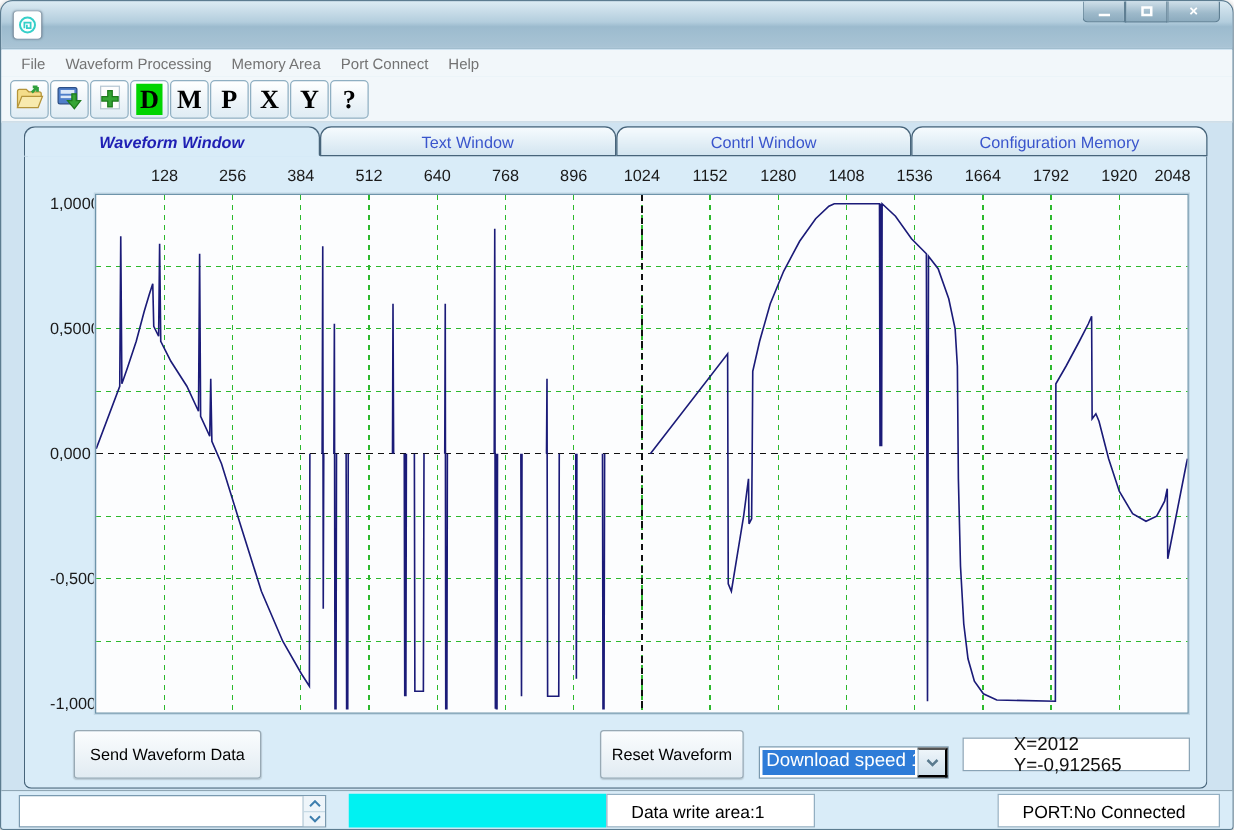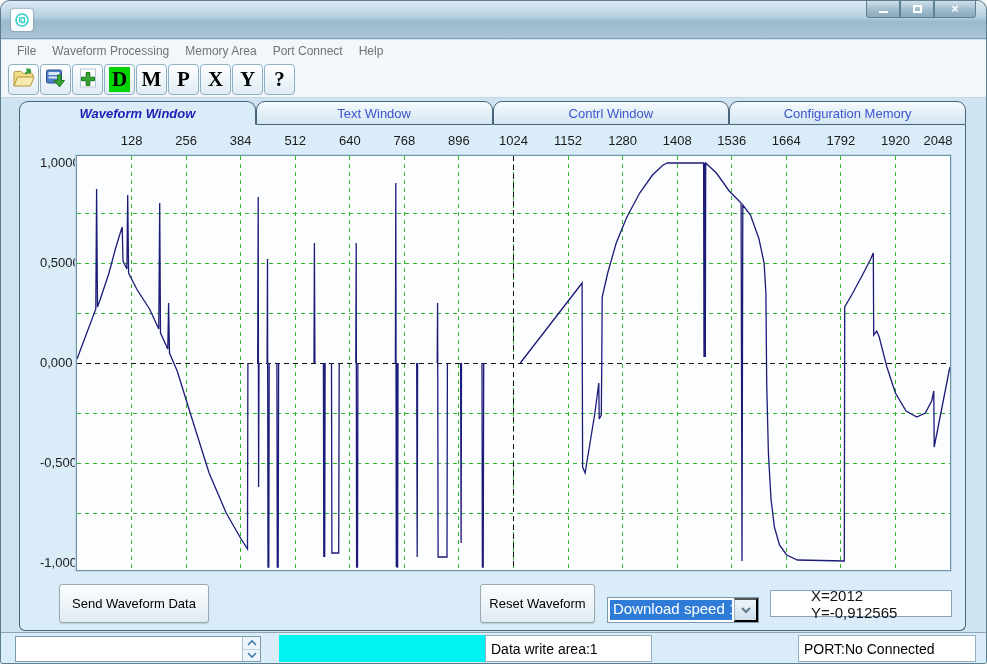--- a/index.html
+++ b/index.html
@@ -78,21 +78,21 @@
   .statusbar { position:absolute; left:0; top:632px; width:100%; height:32px; background:#d9ecf8; }
   .spin { position:absolute; left:14px; top:3px; width:246px; height:26px; background:#fff;
           border:1px solid #7a9ab0; display:flex; }
   .spin-field { flex:1; }
   .spin-btns { width:18px; border-left:1px solid #a8c0d0; display:flex; flex-direction:column; }
   .spin-btn { flex:1; display:flex; align-items:center; justify-content:center;
               background:linear-gradient(#f4f9fc,#dcd ); background:#eef5fa; border:none; padding:0; }
   .spin-btn:first-child { border-bottom:1px solid #bcd2e0; }
   .progress { position:absolute; left:278px; top:2px; width:206px; height:27px; }
   .panel { position:absolute; top:2px; height:27px; background:#fff; border:1px solid #93afc2;
-           font-size:14px; color:#000; display:flex; align-items:center; padding-left:5px;
+           font-size:14px; color:#000; display:flex; align-items:center; padding-left:19px;
            white-space:nowrap; overflow:hidden; }
   .panel.p1 { left:484px; width:167px; }
   .panel.p2 { left:653px; width:142px; }
   .panel.p3 { left:797px; width:178px; }
 </style>
 </head>
 <body>
 
 <div id="window">
 

